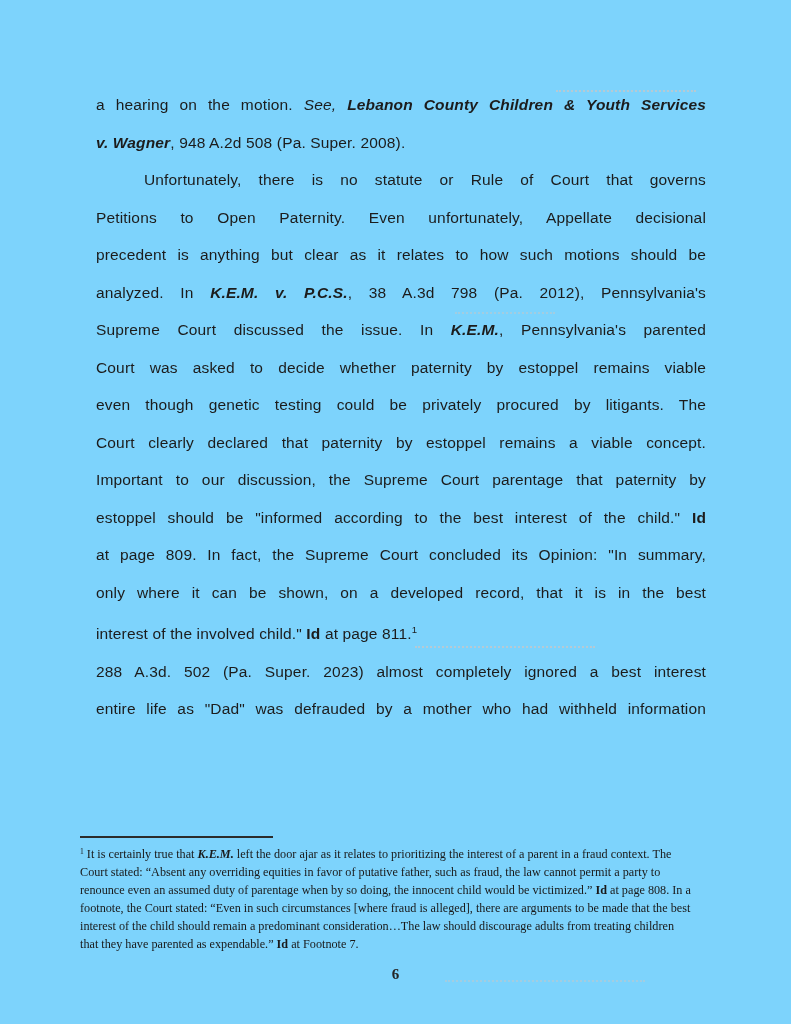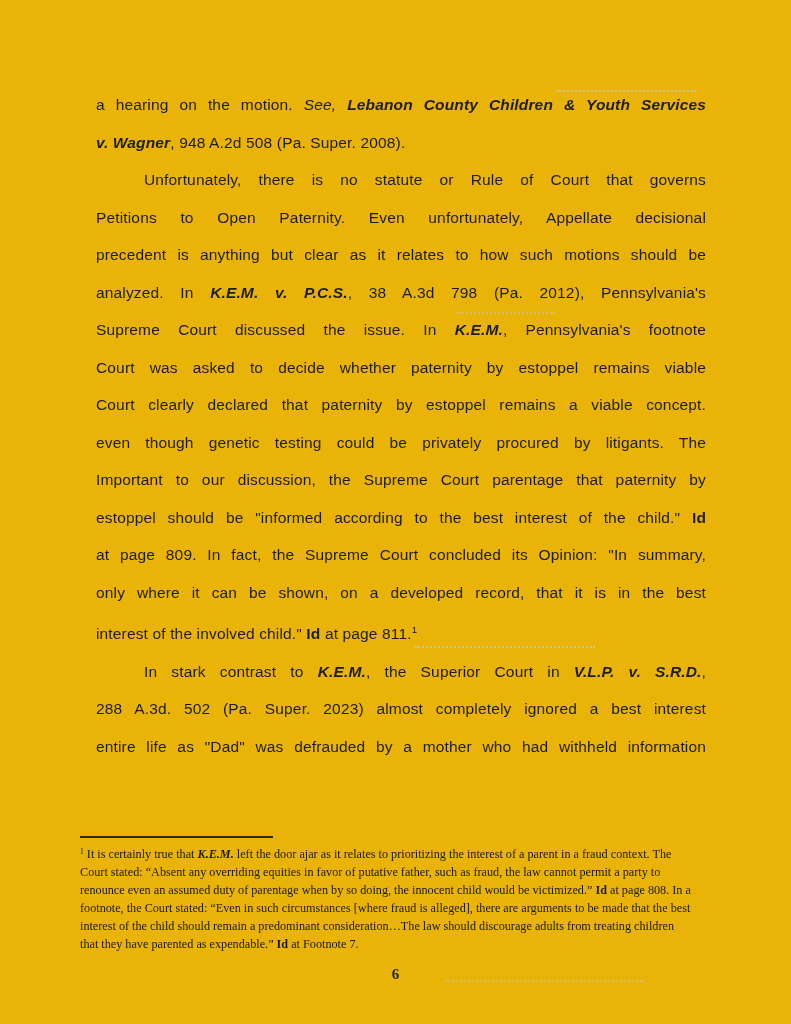--- a/index.html
+++ b/index.html
@@ -4,21 +4,21 @@
 <style>
   html, body {
     margin: 0;
     padding: 0;
     background: #ffffff;
   }
   .page {
     position: relative;
     width: 791px;
     height: 1024px;
-    background: #eab308;
+    background: #7dd3fc;
     overflow: hidden;
     font-family: "Liberation Sans", sans-serif;
     color: #1c1c1c;
   }
   .body-text {
     position: absolute;
     left: 96px;
     top: 86px;
     width: 610px;
     font-size: 15.5px;
@@ -97,30 +97,29 @@
   <div class="artifact a3"></div>
   <div class="artifact a4"></div>
 
   <div class="body-text">
       <div class="bline jline"><span class="seg-normal">a hearing on the motion. </span><span class="seg-italic">See, </span><span class="seg-bold-italic">Lebanon County Children &amp; Youth Services</span></div>
       <div class="bline lline"><span class="seg-bold-italic">v. Wagner</span><span class="seg-normal">, 948 A.2d 508 (Pa. Super. 2008).</span></div>
       <div class="bline jline indent"><span class="seg-normal">Unfortunately, there is no statute or Rule of Court that governs</span></div>
       <div class="bline jline"><span class="seg-normal">Petitions to Open Paternity. Even unfortunately, Appellate decisional</span></div>
       <div class="bline jline"><span class="seg-normal">precedent is anything but clear as it relates to how such motions should be</span></div>
       <div class="bline jline"><span class="seg-normal">analyzed. In </span><span class="seg-bold-italic">K.E.M. v. P.C.S.</span><span class="seg-normal">, 38 A.3d 798 (Pa. 2012), Pennsylvania's</span></div>
-      <div class="bline jline"><span class="seg-normal">Supreme Court discussed the issue. In </span><span class="seg-bold-italic">K.E.M.</span><span class="seg-normal">, Pennsylvania's footnote</span></div>
+      <div class="bline jline"><span class="seg-normal">Supreme Court discussed the issue. In </span><span class="seg-bold-italic">K.E.M.</span><span class="seg-normal">, Pennsylvania's parented</span></div>
       <div class="bline jline"><span class="seg-normal">Court was asked to decide whether paternity by estoppel remains viable</span></div>
+      <div class="bline jline"><span class="seg-normal">even though genetic testing could be privately procured by litigants. The</span></div>
       <div class="bline jline"><span class="seg-normal">Court clearly declared that paternity by estoppel remains a viable concept.</span></div>
-      <div class="bline jline"><span class="seg-normal">even though genetic testing could be privately procured by litigants. The</span></div>
       <div class="bline jline"><span class="seg-normal">Important to our discussion, the Supreme Court parentage that paternity by</span></div>
       <div class="bline jline"><span class="seg-normal">estoppel should be "informed according to the best interest of the child." </span><span class="seg-bold">Id</span></div>
       <div class="bline jline"><span class="seg-normal">at page 809. In fact, the Supreme Court concluded its Opinion: "In summary,</span></div>
       <div class="bline jline"><span class="seg-normal">only where it can be shown, on a developed record, that it is in the best</span></div>
       <div class="bline lline"><span class="seg-normal">interest of the involved child." </span><span class="seg-bold">Id</span><span class="seg-normal"> at page 811.</span><span class="seg-super">1</span></div>
-      <div class="bline jline indent"><span class="seg-normal">In stark contrast to </span><span class="seg-bold-italic">K.E.M.</span><span class="seg-normal">, the Superior Court in </span><span class="seg-bold-italic">V.L.P. v. S.R.D.</span><span class="seg-normal">,</span></div>
       <div class="bline jline"><span class="seg-normal">288 A.3d. 502 (Pa. Super. 2023) almost completely ignored a best interest</span></div>
       <div class="bline jline"><span class="seg-normal">entire life as "Dad" was defrauded by a mother who had withheld information</span></div>
     </div>
 
   <div class="footnote-area">
     <div class="footnote-rule"></div>
     <div class="footnote-text"><span class="seg-super">1</span><span class="seg-normal"> It is certainly true that </span><span class="seg-bold-italic">K.E.M.</span><span class="seg-normal"> left the door ajar as it relates to prioritizing the interest of a parent in a fraud context. The Court stated: “Absent any overriding equities in favor of putative father, such as fraud, the law cannot permit a party to renounce even an assumed duty of parentage when by so doing, the innocent child would be victimized.” </span><span class="seg-bold">Id</span><span class="seg-normal"> at page 808. In a footnote, the Court stated: “Even in such circumstances [where fraud is alleged], there are arguments to be made that the best interest of the child should remain a predominant consideration…The law should discourage adults from treating children that they have parented as expendable.” </span><span class="seg-bold">Id</span><span class="seg-normal"> at Footnote 7.</span></div>
   </div>
 
   <div class="page-number">6</div>

